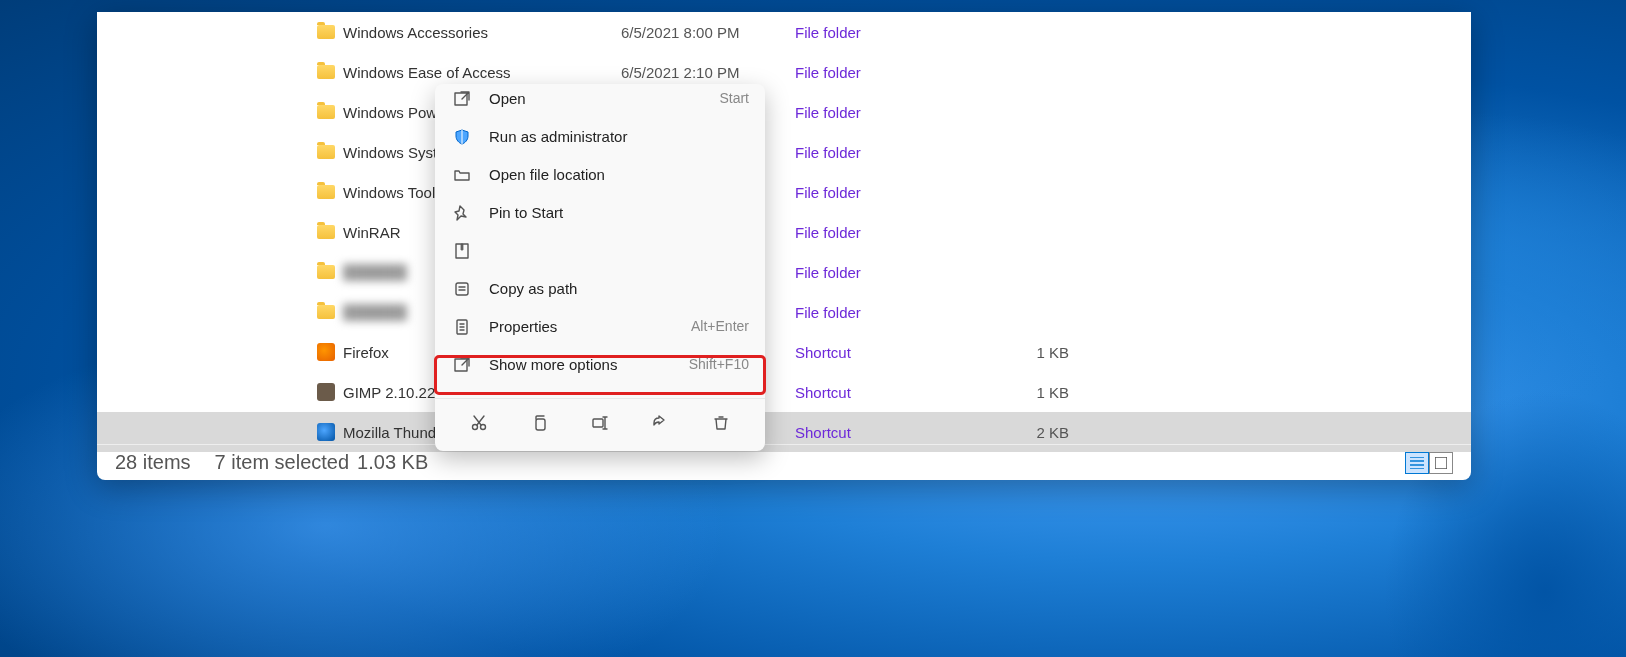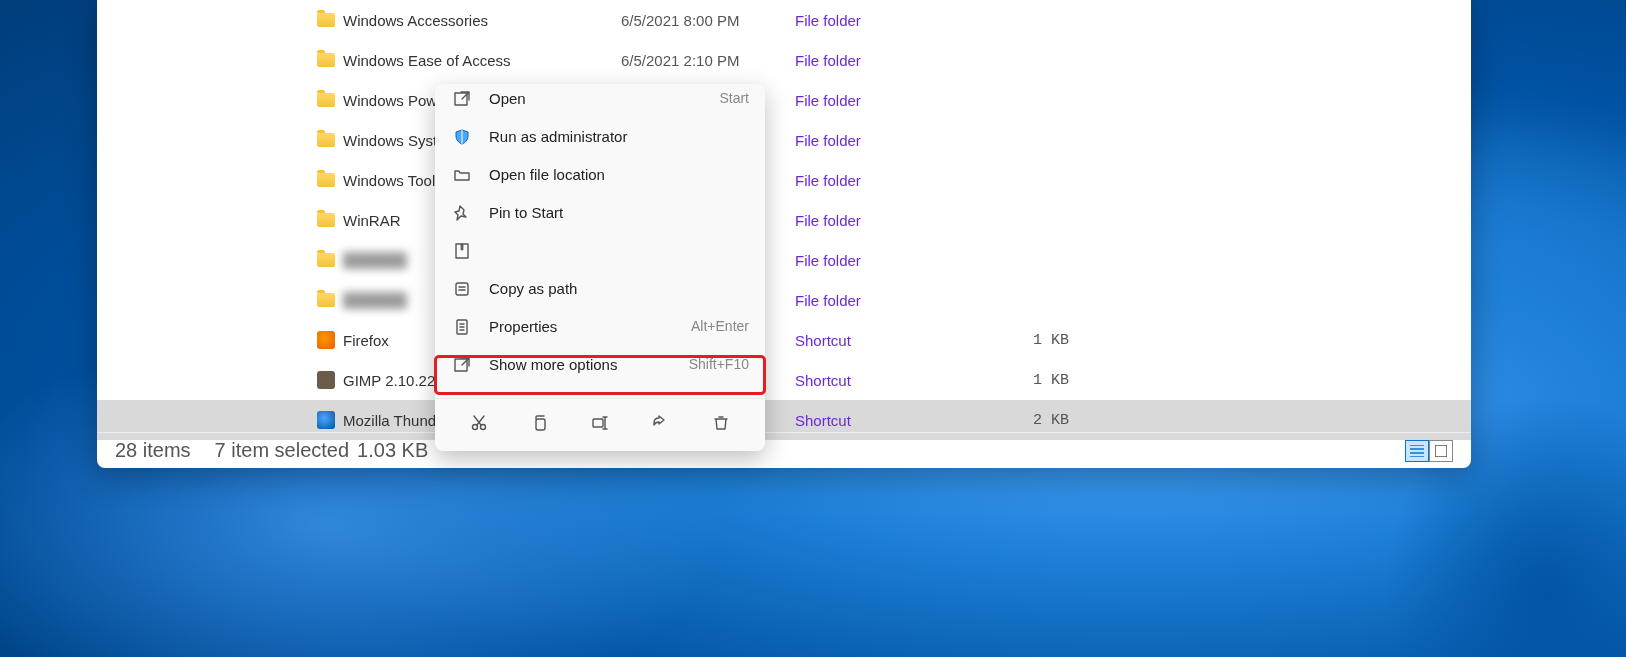--- a/index.html
+++ b/index.html
@@ -3,29 +3,29 @@
 <meta charset="utf-8">
 <style>
 * { margin: 0; padding: 0; box-sizing: border-box; font-family: "Segoe UI", sans-serif; }
 body { width: 1626px; height: 657px; overflow: hidden; position: relative; background: #0066cc; }
 .desktop-bg { position: absolute; inset: 0; background: radial-gradient(ellipse at 70% 60%, #4da6ff 0%, #1e7fd6 30%, #0052a3 60%, #003d7a 100%); }
 .desktop-bg::before { content:""; position:absolute; inset:0; background:
   radial-gradient(ellipse 800px 400px at 20% 80%, rgba(77,166,255,0.6) 0%, transparent 50%),
   radial-gradient(ellipse 600px 300px at 90% 40%, rgba(30,127,214,0.8) 0%, transparent 50%),
   radial-gradient(ellipse 400px 500px at 95% 90%, rgba(0,82,163,0.9) 0%, transparent 40%);
 }
-.explorer { position: absolute; left: 97px; top: 0; width: 1374px; height: 468px; background: #fff; border-radius: 0 0 8px 8px; box-shadow: 0 8px 32px rgba(0,0,0,0.3); overflow: hidden; }
+.explorer { position: absolute; left: 97px; top: 12px; width: 1374px; height: 468px; background: #fff; border-radius: 0 0 8px 8px; box-shadow: 0 8px 32px rgba(0,0,0,0.3); overflow: hidden; }
 .file-list { position: absolute; left: 0; top: 0; right: 0; bottom: 36px; }
 .row { display: flex; align-items: center; height: 40px; padding-left: 216px; font-size: 15px; color: #333; }
 .row.selected { background: #d9d9d9; }
 .icon-cell { width: 26px; display: flex; align-items: center; justify-content: center; }
 .name-cell { width: 282px; padding-left: 4px; white-space: nowrap; overflow: hidden; }
 .date-cell { width: 174px; color: #555; }
 .type-cell { width: 194px; color: #6d28d9; }
-.size-cell { width: 80px; color: #555; text-align: right; font-family: Liberation Mono, monospace; }
+.size-cell { width: 80px; color: #555; text-align: right; }
 .folder-icon { width: 18px; height: 14px; background: linear-gradient(#ffd866,#f5c13d); border-radius: 2px; position: relative; }
 .folder-icon::before { content:""; position:absolute; top:-3px; left:0; width:8px; height:3px; background:#f5c13d; border-radius:2px 2px 0 0; }
 .app-icon { width: 18px; height: 18px; border-radius: 3px; display:inline-block; }
 .blurred { filter: blur(4px); color:#999; }
 .statusbar { position: absolute; left: 0; right: 0; bottom: 0; height: 36px; display: flex; align-items: center; padding: 0 18px; font-size: 20px; color: #555; border-top: 1px solid #eee; }
 .statusbar .sep { margin: 0 12px; }
 .view-toggle { margin-left: auto; display: flex; gap: 0; }
 .view-btn { width: 24px; height: 22px; border: 1px solid #888; display:flex; align-items:center; justify-content:center; font-size:12px; background:#fff; }
 .view-btn.active { background:#cce4ff; border-color:#0078d4; }
 

